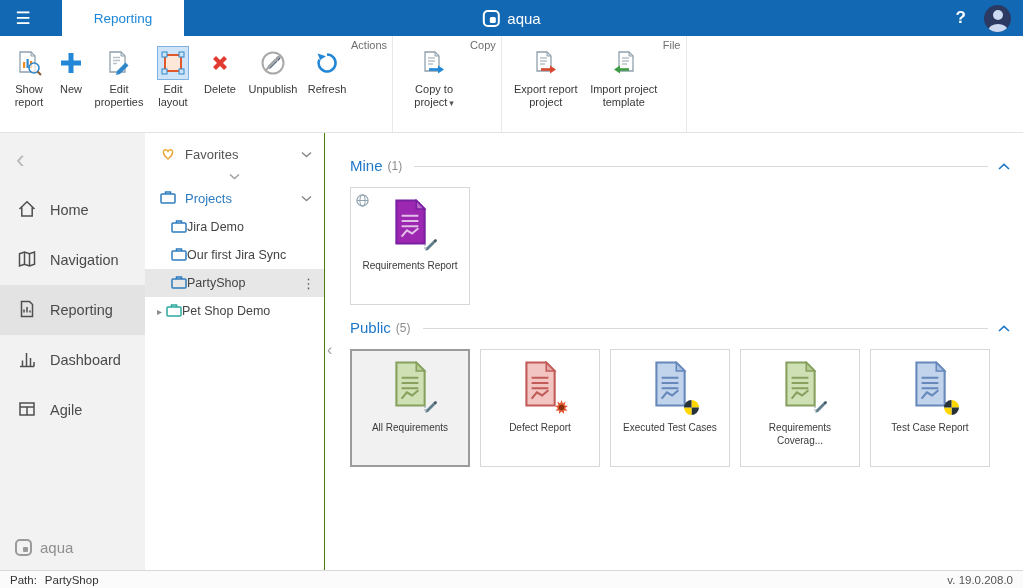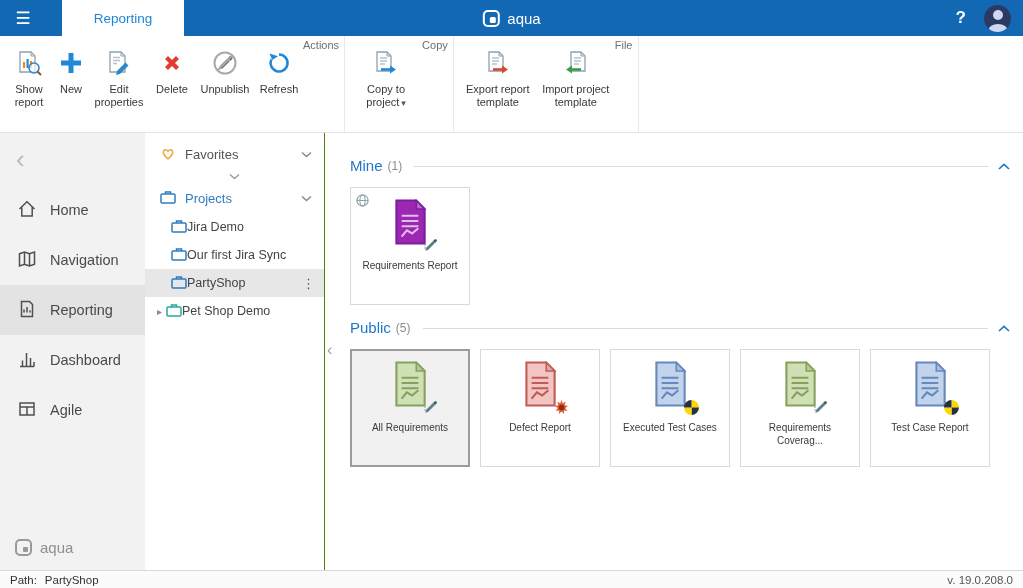--- a/index.html
+++ b/index.html
@@ -131,20 +131,32 @@
         <span class="ric">
           <svg width="26" height="26" viewBox="0 0 26 26">
               <path d="M4 2h11l4 4v16H4z" fill="#fff" stroke="#90a0ac" stroke-width="1.3"></path>
               <path d="M15 2l4 4h-4z" fill="#dde4e9" stroke="#90a0ac" stroke-width="1"></path>
               <path d="M7 7.5h7M7 10.5h7M7 13.5h4" stroke="#b9c2c9" stroke-width="1.4"></path>
               <path d="M11 21l8.5-8.5 3 3L14 24l-4 1z" fill="#2f86c9"></path>
             </svg>
         </span>
         <span class="rlbl">Edit properties</span>
       </div>
+      <div class="rbtn active" style="width:48px">
+        <span class="ric">
+          <svg width="26" height="26" viewBox="0 0 26 26">
+              <rect x="5" y="5" width="16" height="16" fill="#fde7d9" stroke="#e2572b" stroke-width="2"></rect>
+              <rect x="2" y="2" width="5" height="5" fill="#cde4f8" stroke="#2f86c9"></rect>
+              <rect x="19" y="2" width="5" height="5" fill="#cde4f8" stroke="#2f86c9"></rect>
+              <rect x="2" y="19" width="5" height="5" fill="#cde4f8" stroke="#2f86c9"></rect>
+              <rect x="19" y="19" width="5" height="5" fill="#cde4f8" stroke="#2f86c9"></rect>
+            </svg>
+        </span>
+        <span class="rlbl">Edit layout</span>
+      </div>
       <div class="rbtn" style="width:46px">
         <span class="ric">
           <svg width="24" height="24" viewBox="0 0 24 24">
               <path d="M5 8 L8 5 L12 9 L16 5 L19 8 L15 12 L19 16 L16 19 L12 15 L8 19 L5 16 L9 12 Z" fill="#e23c32"></path>
             </svg>
         </span>
         <span class="rlbl">Delete</span>
       </div>
       <div class="rbtn" style="width:60px">
         <span class="ric">
@@ -193,21 +205,21 @@
       <div class="rbtn" style="width:78px">
         <span class="ric">
           <svg width="26" height="26" viewBox="0 0 26 26">
               <path d="M4 2h10l4 4v15H4z" fill="#fff" stroke="#90a0ac" stroke-width="1.3"></path>
               <path d="M14 2l4 4h-4z" fill="#dde4e9" stroke="#90a0ac" stroke-width="1"></path>
               <path d="M7 8h7M7 11h7M7 14h5" stroke="#b9c2c9" stroke-width="1.3"></path>
               <path d="M8 19.5h9" stroke="#d6492e" stroke-width="2.6"></path>
               <path d="M17 15.5l6 4-6 4z" fill="#d6492e"></path>
             </svg>
         </span>
-        <span class="rlbl">Export report template</span>
+        <span class="rlbl">Export report project</span>
       </div>
       <div class="rbtn" style="width:78px">
         <span class="ric">
           <svg width="26" height="26" viewBox="0 0 26 26">
               <path d="M8 2h10l4 4v15H8z" fill="#fff" stroke="#90a0ac" stroke-width="1.3"></path>
               <path d="M18 2l4 4h-4z" fill="#dde4e9" stroke="#90a0ac" stroke-width="1"></path>
               <path d="M11 8h7M11 11h7M11 14h5" stroke="#b9c2c9" stroke-width="1.3"></path>
               <path d="M9 19.5h9" stroke="#3f9c46" stroke-width="2.6"></path>
               <path d="M9 15.5l-6 4 6 4z" fill="#3f9c46"></path>
             </svg>

